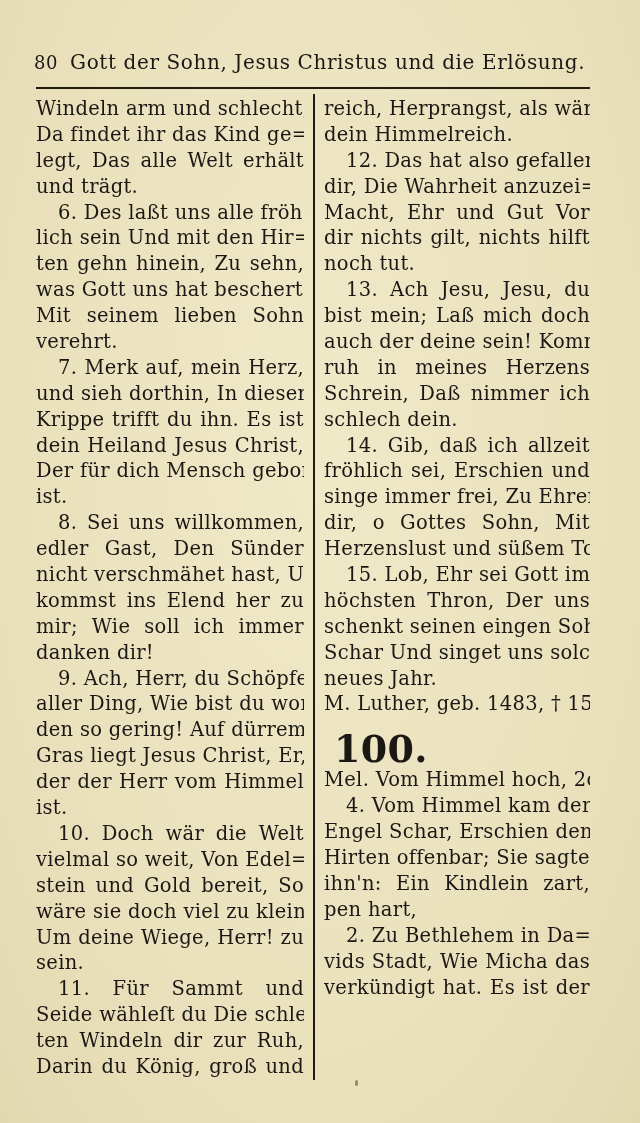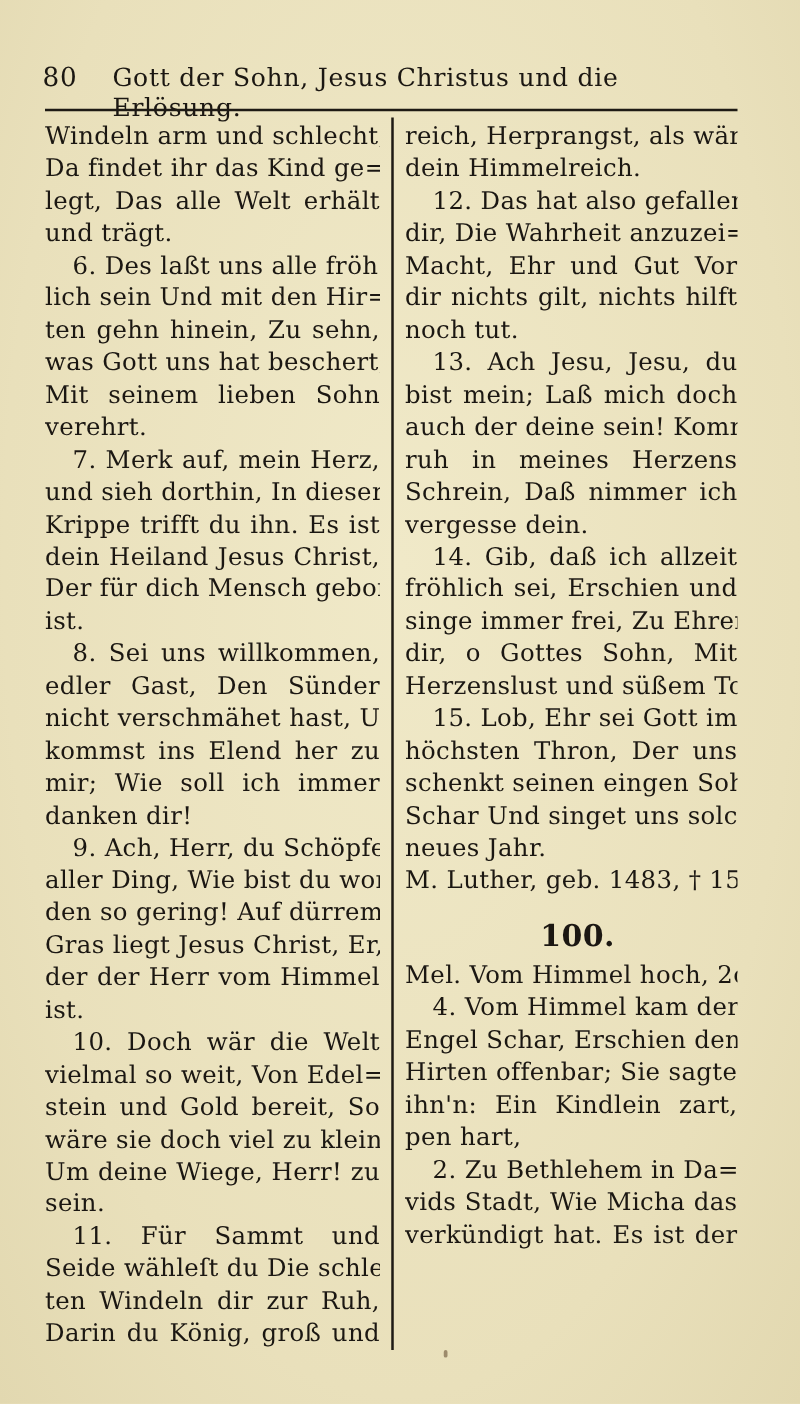--- a/index.html
+++ b/index.html
@@ -26,22 +26,22 @@
       left: 34px;
       top: 50px;
       width: 556px;
       height: 36px;
       display: flex;
       align-items: baseline;
       font-size: 20px;
       letter-spacing: 0.6px;
     }
     .header .page-num {
-      margin-right: 28px;
-      font-size: 21px;
+      margin-right: 12px;
+      font-size: 18px;
     }
     .header-rule {
       position: absolute;
       left: 36px;
       top: 87px;
       width: 554px;
       height: 2px;
       background: #1e1a14;
     }
     .col {
@@ -76,24 +76,24 @@
       overflow: hidden;
     }
     .line.last {
       text-align-last: left;
     }
     .line.indent {
       padding-left: 22px;
     }
     .hymn-number {
       display: block;
-      text-align: center;
+      text-align: left;
       font-family: "DejaVu Serif", serif;
       font-weight: bold;
-      font-size: 24px;
+      font-size: 38px;
       height: 44px;
       line-height: 52px;
       margin-top: 6px;
       padding-left: 10px;
     }
     .attribution {
       text-align-last: left;
     }
     .ink-dot {
       position: absolute;
@@ -167,21 +167,21 @@
         <span class="line indent">12. Das hat also gefallen</span>
         <span class="line">dir, Die Wahrheit anzuzei=</span>
         <span class="line">Macht, Ehr und Gut Vor</span>
         <span class="line">dir nichts gilt, nichts hilft</span>
         <span class="line last">noch tut.</span>
         <span class="line indent">13. Ach Jesu, Jesu, du</span>
         <span class="line">bist mein; Laß mich doch</span>
         <span class="line">auch der deine sein! Komm,</span>
         <span class="line">ruh in meines Herzens</span>
         <span class="line">Schrein, Daß nimmer ich</span>
-        <span class="line last">vergesse dein.</span>
+        <span class="line last">schlech dein.</span>
         <span class="line indent">14. Gib, daß ich allzeit</span>
         <span class="line">fröhlich sei, Erschien und</span>
         <span class="line">singe immer frei, Zu Ehren</span>
         <span class="line">dir, o Gottes Sohn, Mit</span>
         <span class="line last">Herzenslust und süßem Ton.</span>
         <span class="line indent">15. Lob, Ehr sei Gott im</span>
         <span class="line">höchsten Thron, Der uns</span>
         <span class="line">schenkt seinen eingen Sohn,</span>
         <span class="line">Schar Und singet uns solch</span>
         <span class="line last">neues Jahr.</span>

